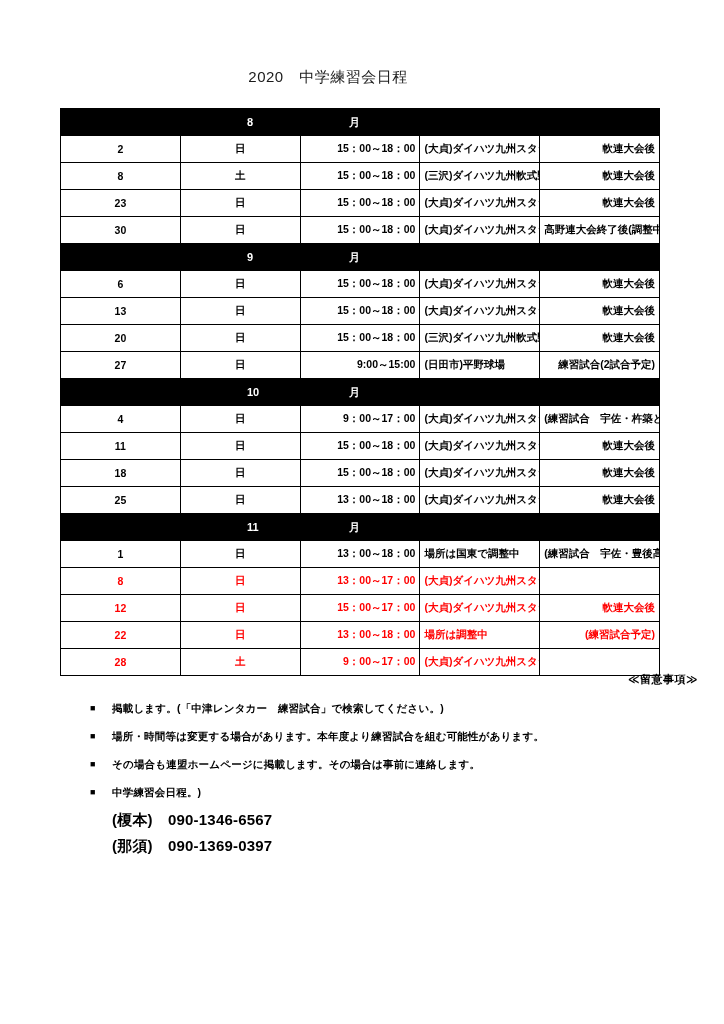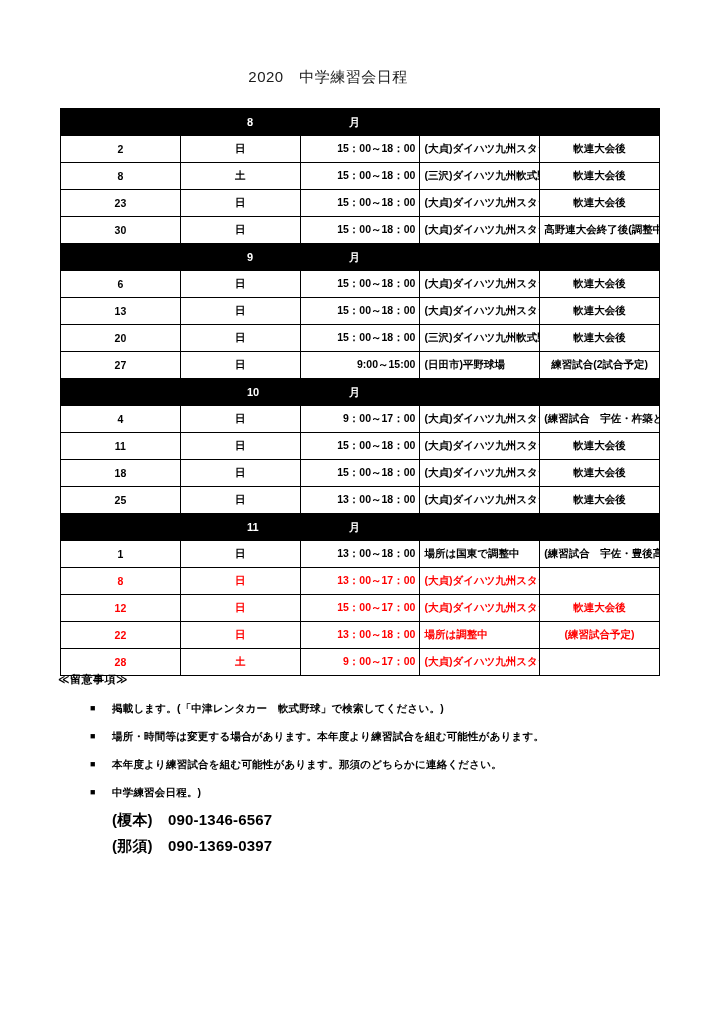--- a/index.html
+++ b/index.html
@@ -46,21 +46,21 @@
     height: 26px;
     vertical-align: middle;
     white-space: nowrap;
     overflow: hidden;
   }
   
   .col-date   { width: 45px;  text-align: center; }
   .col-day    { width: 40px;  text-align: center; }
   .col-time   { width: 108px; text-align: right; }
   .col-venue  { width: 195px; text-align: left; padding-left: 6px; }
-  .col-note   { width: 212px; text-align: center; padding-left: 6px; }
+  .col-note   { width: 212px; text-align: right; padding-left: 6px; }
 
   tr.month-header-row td.month-header {
     background: #000000;
     color: #ffffff;
     border: 1px solid #000000;
     height: 24px;
     padding: 0;
     position: relative;
   }
   .month-header-inner {
@@ -94,20 +94,21 @@
     position: absolute;
     top: 672px;
     left: 58px;
     width: 640px;
   }
   #notes-heading {
     font-size: 11px;
     font-weight: bold;
     letter-spacing: 0.5px;
     margin-bottom: 8px;
+    text-align: right;
   }
   .note-item {
     display: flex;
     align-items: flex-start;
     margin-bottom: 2px;
   }
   .note-bullet {
     width: 22px;
     flex: 0 0 22px;
     margin-left: 32px;
@@ -295,33 +296,33 @@
       </tr>
     </tbody>
 </table>
 
 <div id="notes-section">
   <div id="notes-heading">≪留意事項≫</div>
   <div id="notes-list">
       <div class="note-item">
         <div class="note-bullet">■</div>
         <div class="note-lines">
-          <div class="note-line indented">掲載します。(「中津レンタカー　軟式野球」で検索してください。)</div>
+          <div class="note-line indented">掲載します。(「中津レンタカー　練習試合」で検索してください。)</div>
         </div>
       </div>
       <div class="note-item">
         <div class="note-bullet">■</div>
         <div class="note-lines">
           <div class="note-line">場所・時間等は変更する場合があります。本年度より練習試合を組む可能性があります。</div>
         </div>
       </div>
       <div class="note-item">
         <div class="note-bullet">■</div>
         <div class="note-lines">
-          <div class="note-line">本年度より練習試合を組む可能性があります。那須のどちらかに連絡ください。</div>
+          <div class="note-line">その場合も連盟ホームページに掲載します。その場合は事前に連絡します。</div>
         </div>
       </div>
       <div class="note-item">
         <div class="note-bullet">■</div>
         <div class="note-lines">
           <div class="note-line indented">中学練習会日程。)</div>
         </div>
       </div>
     </div>
   <div id="contacts-list">

